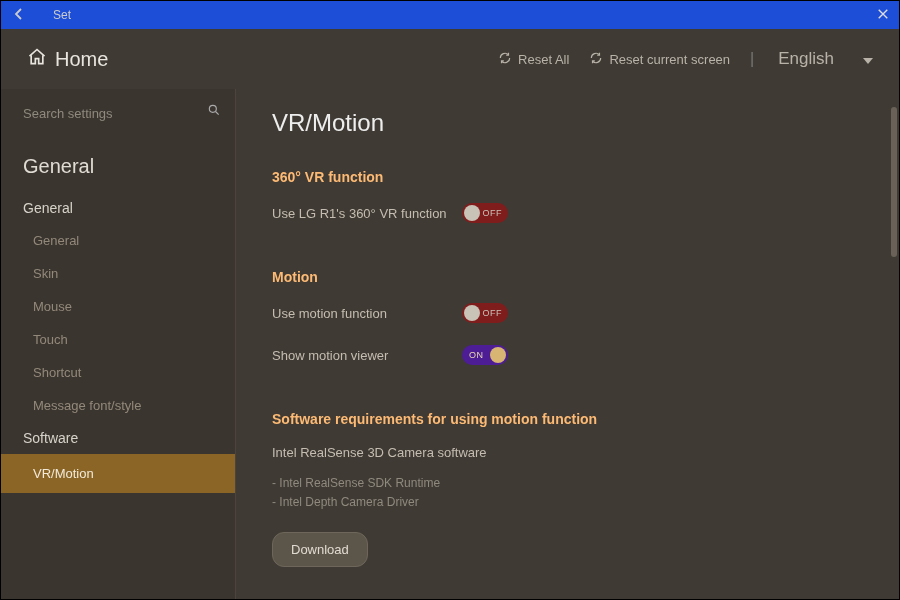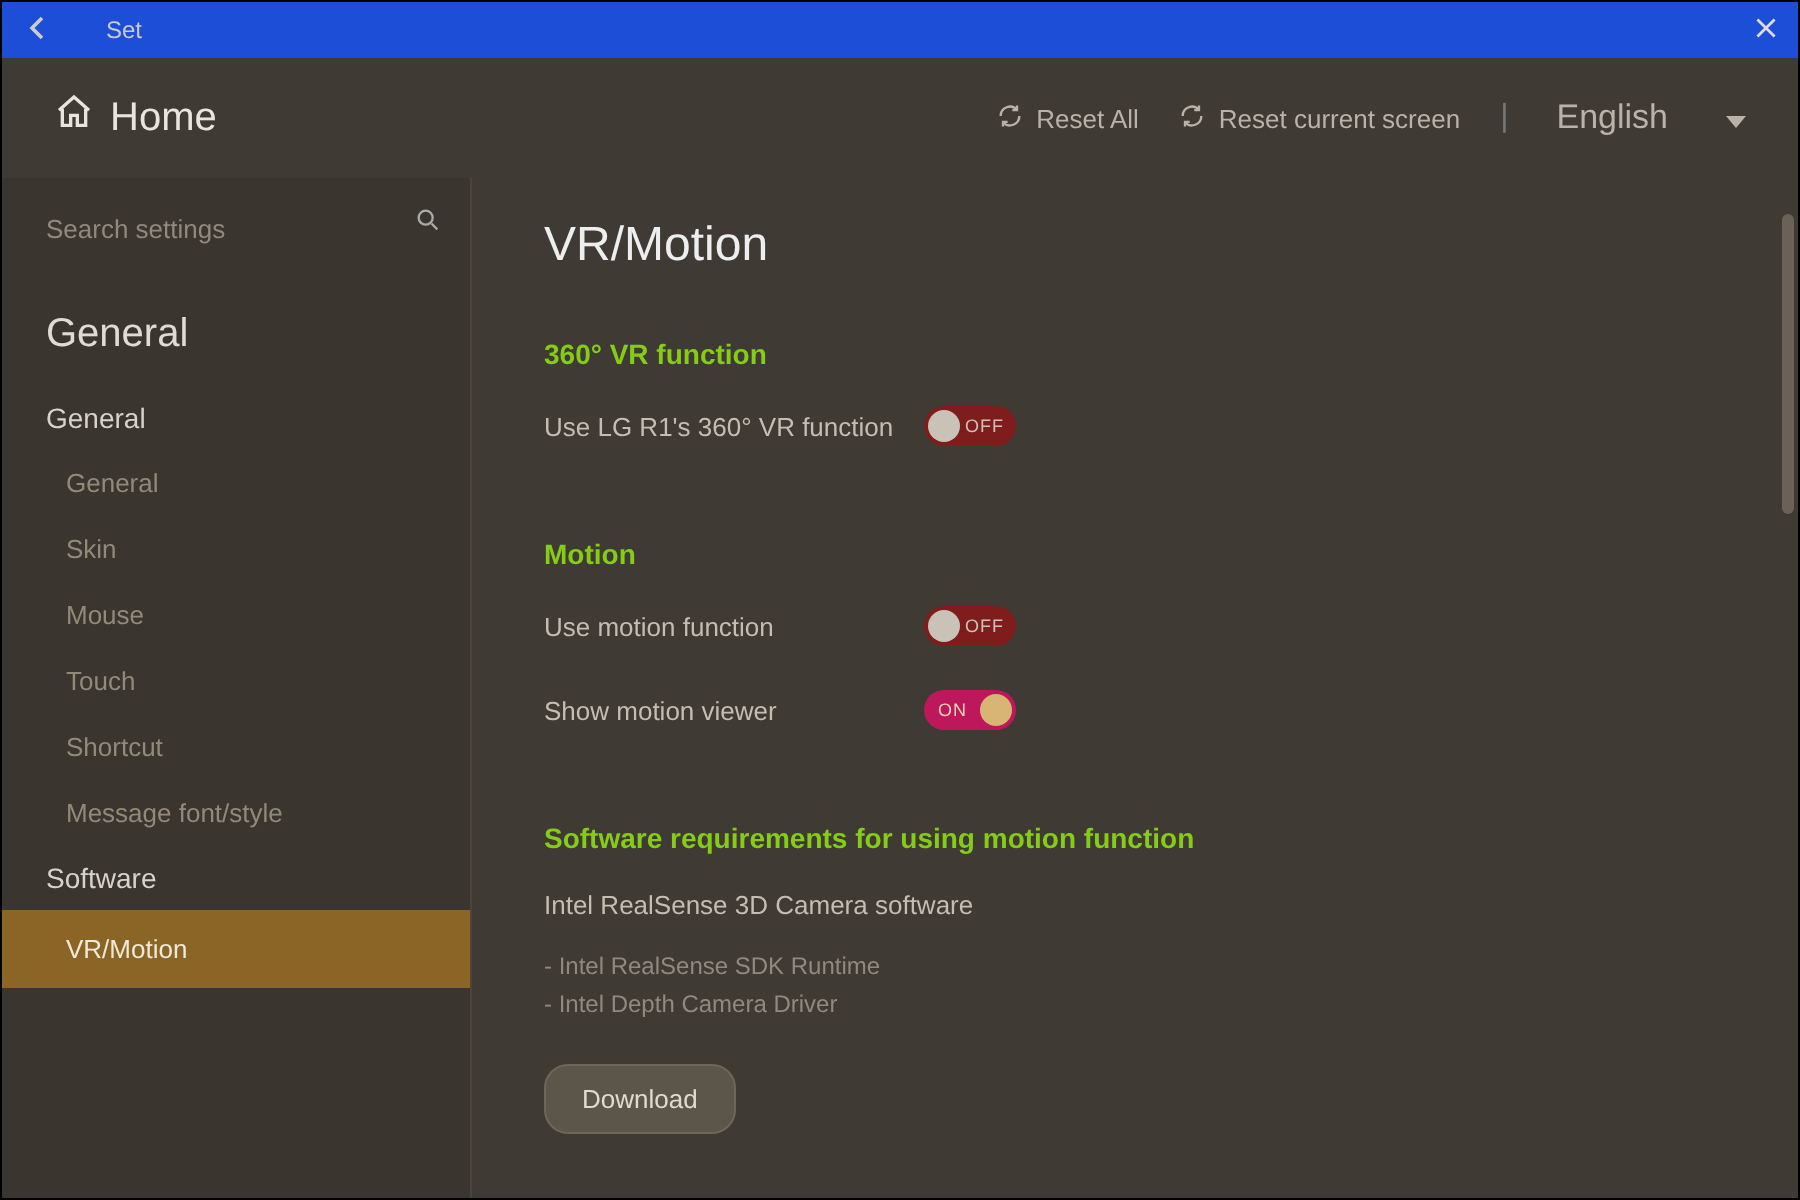--- a/index.html
+++ b/index.html
@@ -26,28 +26,28 @@
   .searchwrap svg { width: 14px; height: 14px; color: #aaa; }
   .sb-cat { color: #e0dcd4; font-size: 20px; font-weight: 400; padding: 10px 22px 14px; }
   .sb-group { color: #d8d3ca; font-size: 14px; padding: 8px 22px; cursor: pointer; }
   .sb-item { color: #93897b; font-size: 13px; padding: 9px 32px; cursor: pointer; }
   .sb-item.active { background: #8a6526; color: #f2e9d8; padding: 12px 32px; }
   .content { flex: 1; padding: 20px 24px 20px 36px; overflow-y: auto; border-left: 1px solid #4a443c; position: relative; }
   .content::-webkit-scrollbar { width: 8px; }
   .content::-webkit-scrollbar-track { background: #3f3a34; }
   .content::-webkit-scrollbar-thumb { background: #6a6258; border-radius: 4px; }
   .page-title { color: #eee; font-size: 24px; font-weight: 500; margin-bottom: 32px; }
-  .sec-title { color: #84cc16; font-size: 14px; font-weight: 700; margin-bottom: 18px; }
+  .sec-title { color: #fdba74; font-size: 14px; font-weight: 700; margin-bottom: 18px; }
   .row { display: flex; align-items: center; color: #c5bdb1; font-size: 13px; margin-bottom: 22px; }
   .row .label { width: 190px; }
   .gap { height: 24px; }
   .toggle { width: 46px; height: 20px; border-radius: 10px; background: #7f1d1d; position: relative; cursor: pointer; display: flex; align-items: center; }
   .toggle .knob { width: 16px; height: 16px; border-radius: 50%; background: #c9c2b6; position: absolute; left: 2px; top: 2px; }
   .toggle .txt { font-size: 9px; color: #c9c2b6; position: absolute; right: 6px; letter-spacing: 0.5px; }
-  .toggle.on { background: #be185d; }
+  .toggle.on { background: #4c1d95; }
   .toggle.on .knob { left: auto; right: 2px; background: #d9b574; }
   .toggle.on .txt { right: auto; left: 7px; color: #e9d6b0; }
   .req-desc { color: #c5bdb1; font-size: 13px; margin-bottom: 14px; }
   .req-list { color: #8f897e; font-size: 12px; line-height: 1.6; margin-bottom: 20px; }
   .dl-btn { background: #5c5549; color: #e0dbd2; border: 1px solid #6e665a; border-radius: 12px; padding: 9px 18px; font-size: 13px; cursor: pointer; }
   .scroll-ind { position: absolute; right: 2px; top: 18px; width: 6px; height: 150px; background: #6a6258; border-radius: 3px; }
 </style>
 </head>
 <body>
 

